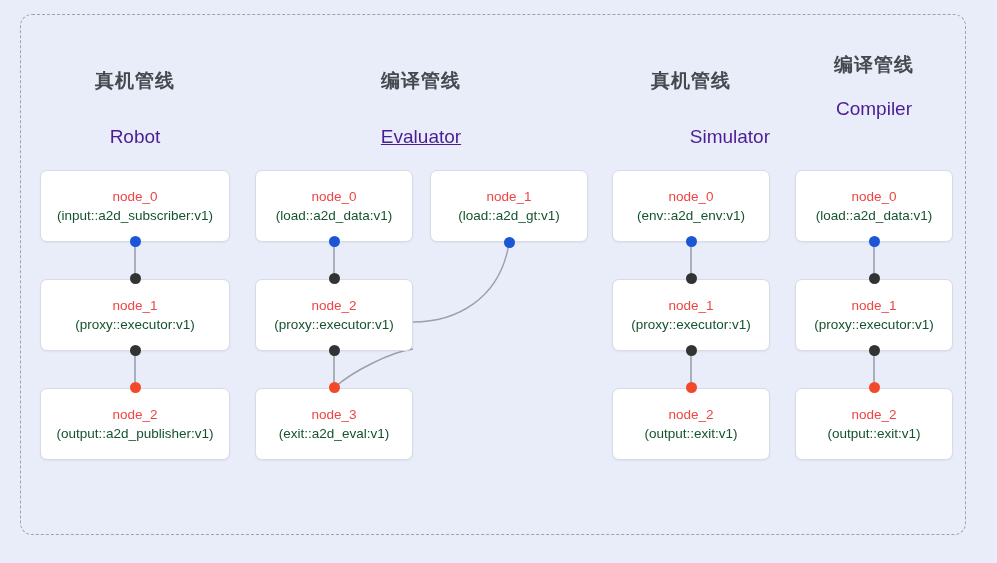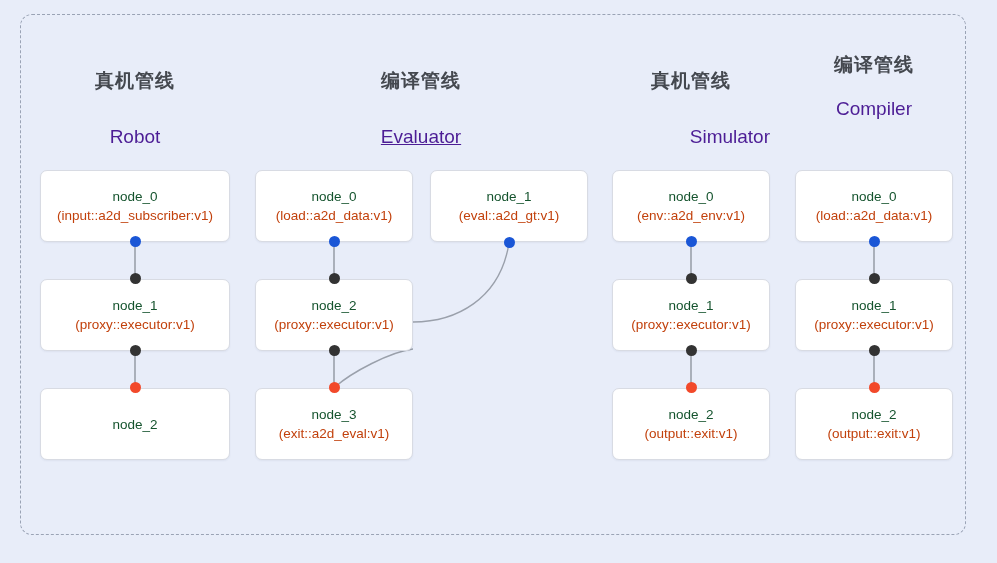--- a/index.html
+++ b/index.html
@@ -63,27 +63,27 @@
     border-radius: 7px;
     box-shadow: 0 1px 2px rgba(40,50,80,0.06);
     display: flex;
     flex-direction: column;
     align-items: center;
     justify-content: center;
     text-align: center;
   }
   .node-title {
     font-size: 13.5px;
-    color: #14532d;
+    color: #ef4444;
     line-height: 19px;
     white-space: nowrap;
   }
   .node-sub {
     font-size: 13.5px;
-    color: #c2410c;
+    color: #14532d;
     line-height: 19px;
     white-space: nowrap;
   }
   
   .port {
     position: absolute;
     width: 11px;
     height: 11px;
     border-radius: 50%;
     box-sizing: border-box;
@@ -139,37 +139,38 @@
 
   <div class="node" style="left:40px; top:279px; width:190px; height:72px;">
     <div class="node-title">node_1</div>
     <div class="node-sub">(proxy::executor:v1)</div>
   </div>
   <div class="port black" style="left:129.5px; top:273px;"></div>
   <div class="port black" style="left:129.5px; top:345px;"></div>
 
   <div class="node" style="left:40px; top:388px; width:190px; height:72px;">
     <div class="node-title">node_2</div>
+    <div class="node-sub">(output::a2d_publisher:v1)</div>
   </div>
   <div class="port red" style="left:129.5px; top:382px;"></div>
 
   <div class="col-head" style="left:255px; top:62px; width:332px;">
     <div class="col-title-cn">编译管线</div>
     <div class="col-title-en" style="margin-top:34px;text-decoration:underline;">Evaluator</div>
   </div>
 
   <div class="node" style="left:255px; top:170px; width:158px; height:72px;">
     <div class="node-title">node_0</div>
     <div class="node-sub">(load::a2d_data:v1)</div>
   </div>
   <div class="port blue" style="left:328.5px; top:236px;"></div>
 
   <div class="node" style="left:430px; top:170px; width:158px; height:72px;">
     <div class="node-title">node_1</div>
-    <div class="node-sub">(eval::a2d_gt:v1)</div>
+    <div class="node-sub">(load::a2d_gt:v1)</div>
   </div>
   <div class="port blue" style="left:503.5px; top:237px;"></div>
 
   <div class="node" style="left:255px; top:279px; width:158px; height:72px;">
     <div class="node-title">node_2</div>
     <div class="node-sub">(proxy::executor:v1)</div>
   </div>
   <div class="port black" style="left:328.5px; top:273px;"></div>
   <div class="port black" style="left:328.5px; top:345px;"></div>
 

